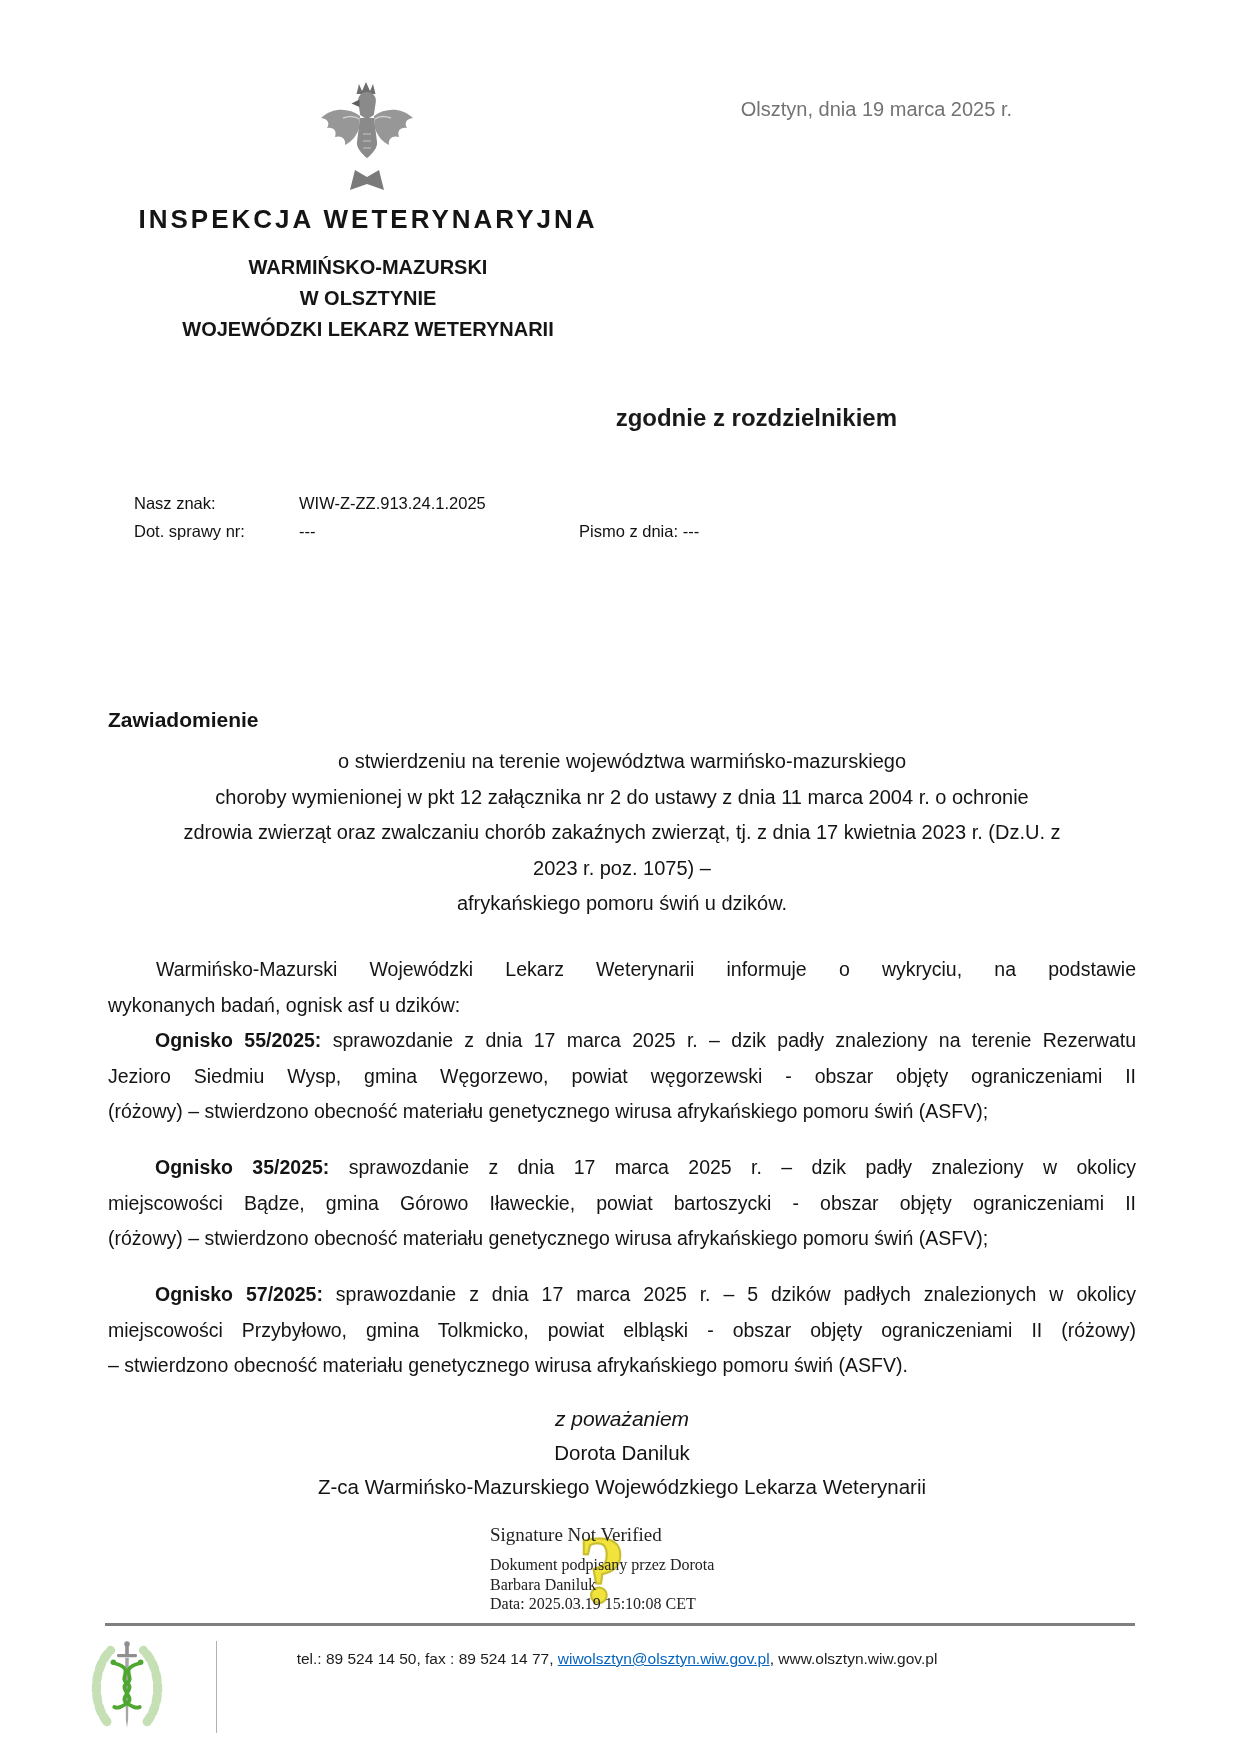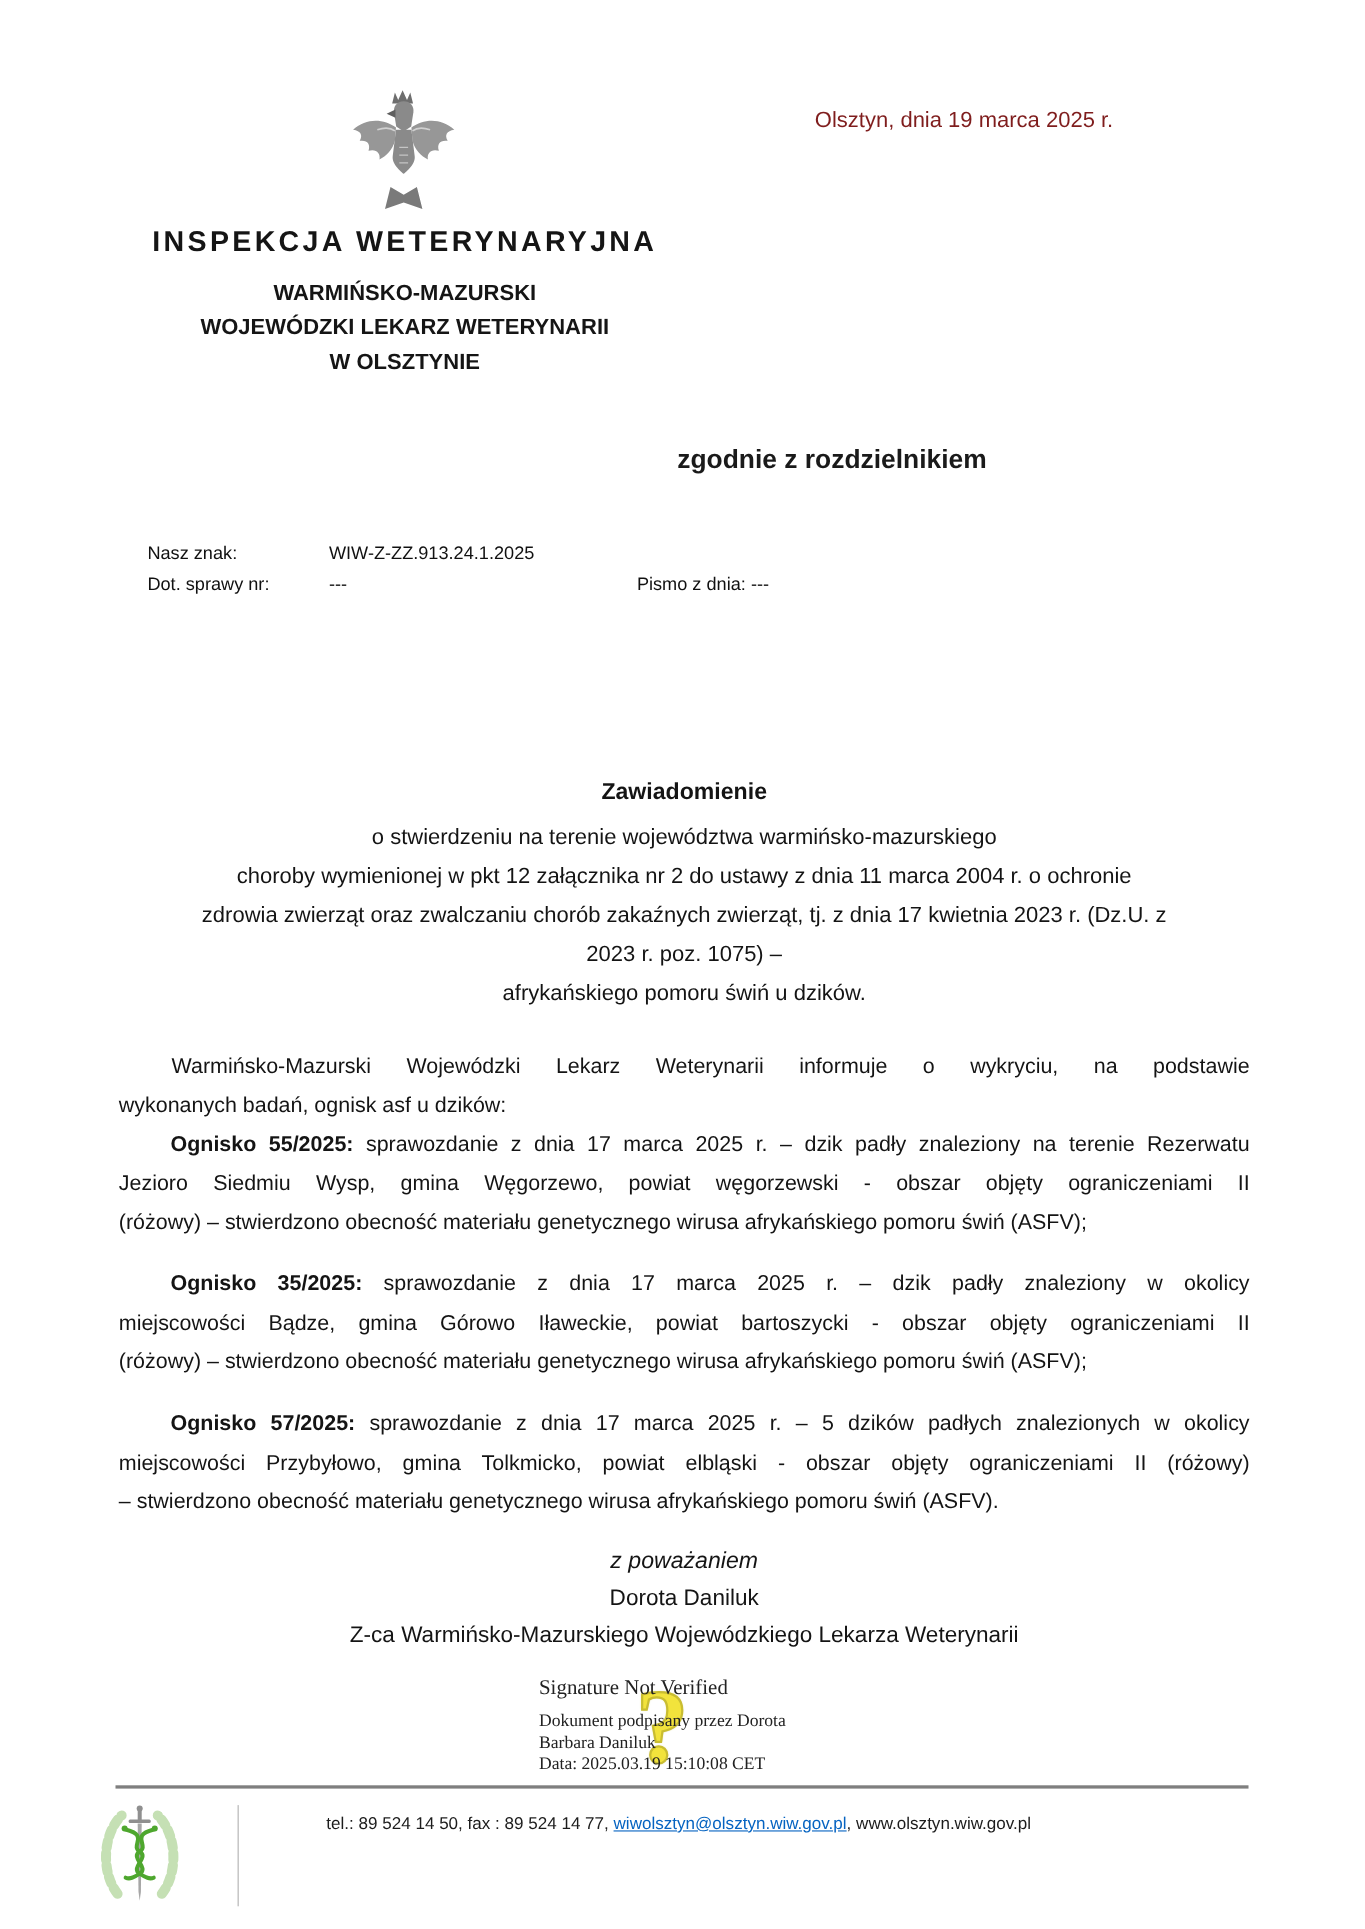--- a/index.html
+++ b/index.html
@@ -5,39 +5,39 @@
   * { margin:0; padding:0; box-sizing:border-box; }
   html,body { background:#ffffff; }
   body { font-family:"Liberation Sans", sans-serif; color:#1a1a1a; }
   .page {
     position:relative; width:1241px; height:1754px; margin:0 auto;
     background:#ffffff; overflow:hidden;
   }
 
   
   .date-line { position:absolute; top:98px; left:700px; width:312px;
-    text-align:right; font-size:20px; color:#7f1d1d; }
+    text-align:right; font-size:20px; color:#737373; }
   .emblem { position:absolute; top:78px; left:313px; width:108px; height:122px; }
   .org-block { position:absolute; top:204px; left:60px; width:616px; text-align:center; }
   .institution { font-size:26px; font-weight:bold; letter-spacing:3px; color:#151515; }
   .office-lines { margin-top:17px; font-size:20px; line-height:31px; color:#151515;font-weight:bold; }
   .distribution { position:absolute; top:404px; left:597px; width:300px;
     text-align:right; font-weight:bold; font-size:24px; }
 
   
   .ref-block { position:absolute; top:494px; left:115px; width:920px;
     font-size:16.5px; color:#111;margin-left:19px; }
   .ref-row { position:relative; height:28px; }
   .ref-label { position:absolute; left:0; }
   .ref-value { position:absolute; left:165px; }
   .ref-pismo { position:absolute; left:445px; }
 
   
   .main { position:absolute; left:108px; width:1028px; font-size:19.5px; color:#141414; }
-  .notice-title { top:708px; text-align:center; font-weight:bold; font-size:21px; }
+  .notice-title { top:708px; font-weight:bold; font-size:21px; }
   .subtitle { top:744px; text-align:center; line-height:35.5px; font-size:20px; }
   .intro { top:952px; }
   .jline { text-align:justify; text-align-last:justify; line-height:35.5px; }
   .jline.last { text-align-last:left; }
   .jline.indent { padding-left:48px; }
   .outbreak-55 { top:1023px; }
   .outbreak-56 { top:1150px; }
   .outbreak-57 { top:1277px; }
   .outbreak b { font-weight:bold;margin-left:47px; }
   .closing { top:1402px; text-align:center; line-height:34px; font-size:20.5px; }
@@ -82,22 +82,22 @@
       <path d="M42 92l12 7 12-7 5 20-17-6-17 6z" fill="#7a7a7a"></path>
       <path d="M30 40c6-2 12-2 16 1M78 40c-6-2-12-2-16 1" stroke="#ffffff" stroke-width="1.5" fill="none" opacity="0.55"></path>
       <path d="M50 56h8M50 63h8M50 70h8" stroke="#ffffff" stroke-width="1.2" fill="none" opacity="0.5"></path>
     </svg>
   </div>
 
   <div class="org-block">
     <div class="institution">INSPEKCJA WETERYNARYJNA</div>
     <div class="office-lines">
       <div>WARMIŃSKO-MAZURSKI</div>
+      <div>W OLSZTYNIE</div>
       <div>WOJEWÓDZKI LEKARZ WETERYNARII</div>
-      <div>W OLSZTYNIE</div>
     </div>
   </div>
 
   <div class="distribution">zgodnie z rozdzielnikiem</div>
 
   <div class="ref-block">
     <div class="ref-row">
       <span class="ref-label">Nasz znak:</span>
       <span class="ref-value">WIW-Z-ZZ.913.24.1.2025</span>
     </div>

